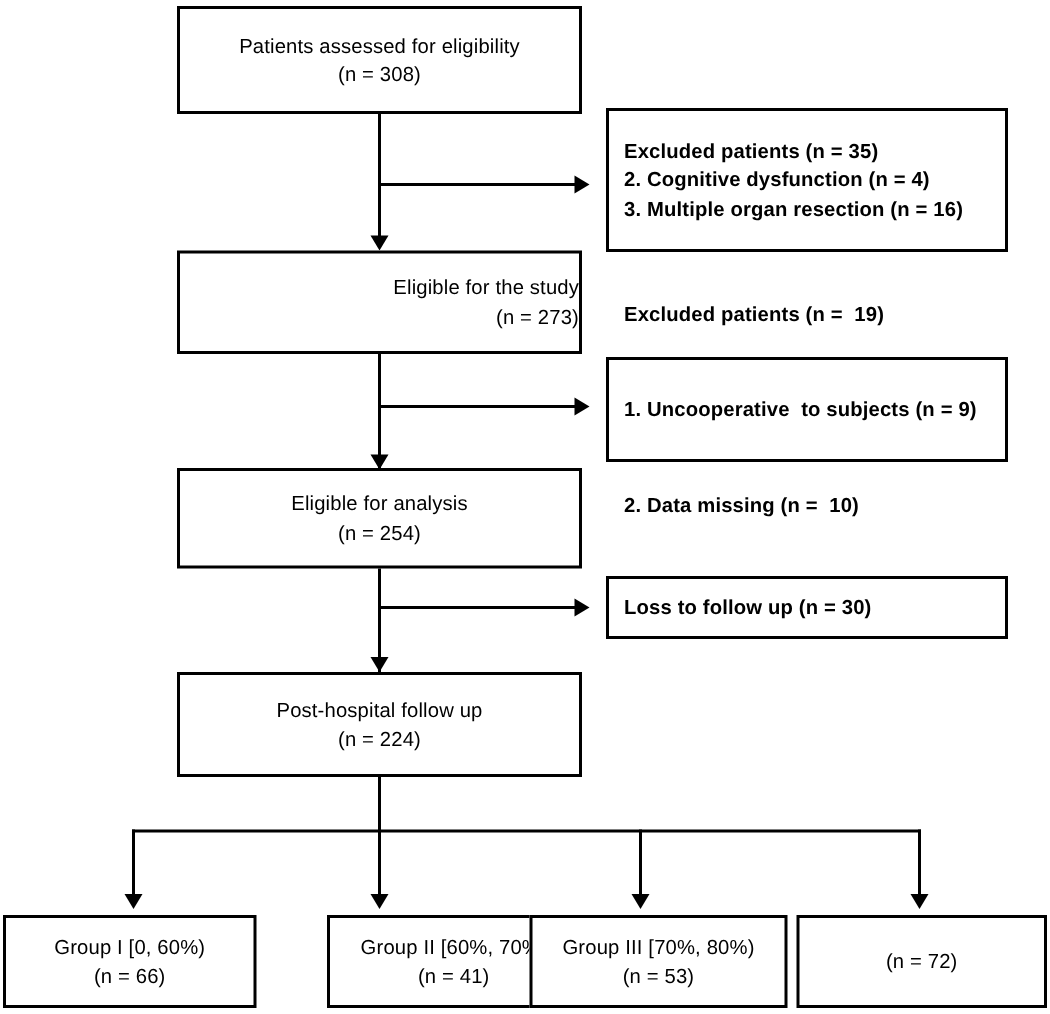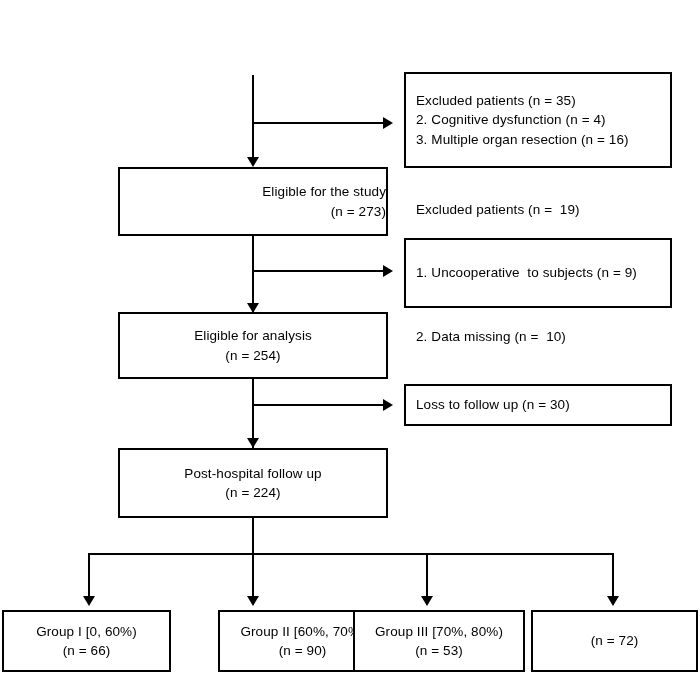--- a/index.html
+++ b/index.html
@@ -30,20 +30,21 @@
     letter-spacing: 0.1px;
   }
   .node.center {
     align-items: center;
     text-align: center;
   }
   .node.left {
     align-items: flex-start;
     text-align: left;
     padding-left: 10px;
+    font-weight: bold;
   }
   .node .line {
     white-space: pre;
     display: block;
   }
   
   .vline {
     position: absolute;
     width: 2px;
     background: #000000;
@@ -102,20 +103,24 @@
 
   <div class="vline" style="left:252px; top:553px; height:48px;"></div>
   <div class="arrow-down" style="left:247px; top:596px;"></div>
 
   <div class="vline" style="left:426px; top:553px; height:48px;"></div>
   <div class="arrow-down" style="left:421px; top:596px;"></div>
 
   <div class="vline" style="left:612px; top:553px; height:48px;"></div>
   <div class="arrow-down" style="left:607px; top:596px;"></div>
 
+  <div class="node center" style="left:118px; top:4px; width:270px; height:72px;">
+    <span class="line">Patients assessed for eligibility</span>
+    <span class="line">(n = 308)</span>
+  </div>
 
   <div class="node left" style="left:404px; top:72px; width:268px; height:96px;">
     <span class="line">Excluded patients (n = 35)</span>
     <span class="line">2. Cognitive dysfunction (n = 4)</span>
     <span class="line">3. Multiple organ resection (n = 16)</span>
   </div>
 
   <div class="node center" style="left:118px; top:167px; width:270px; height:69px;align-items:flex-end;">
     <span class="line">Eligible for the study</span>
     <span class="line">(n = 273)</span>
@@ -141,21 +146,21 @@
     <span class="line">(n = 224)</span>
   </div>
 
   <div class="node center" style="left:2px; top:610px; width:169px; height:62px;">
     <span class="line">Group I [0, 60%)</span>
     <span class="line">(n = 66)</span>
   </div>
 
   <div class="node center" style="left:178px; top:610px; width:169px; height:62px;margin-left:40px;">
     <span class="line">Group II [60%, 70%)</span>
-    <span class="line">(n = 90)</span>
+    <span class="line">(n = 41)</span>
   </div>
 
   <div class="node center" style="left:353px; top:610px; width:172px; height:62px;">
     <span class="line">Group III [70%, 80%)</span>
     <span class="line">(n = 53)</span>
   </div>
 
   <div class="node center" style="left:531px; top:610px; width:167px; height:62px;">
     <span class="line">(n = 72)</span>
   </div>

